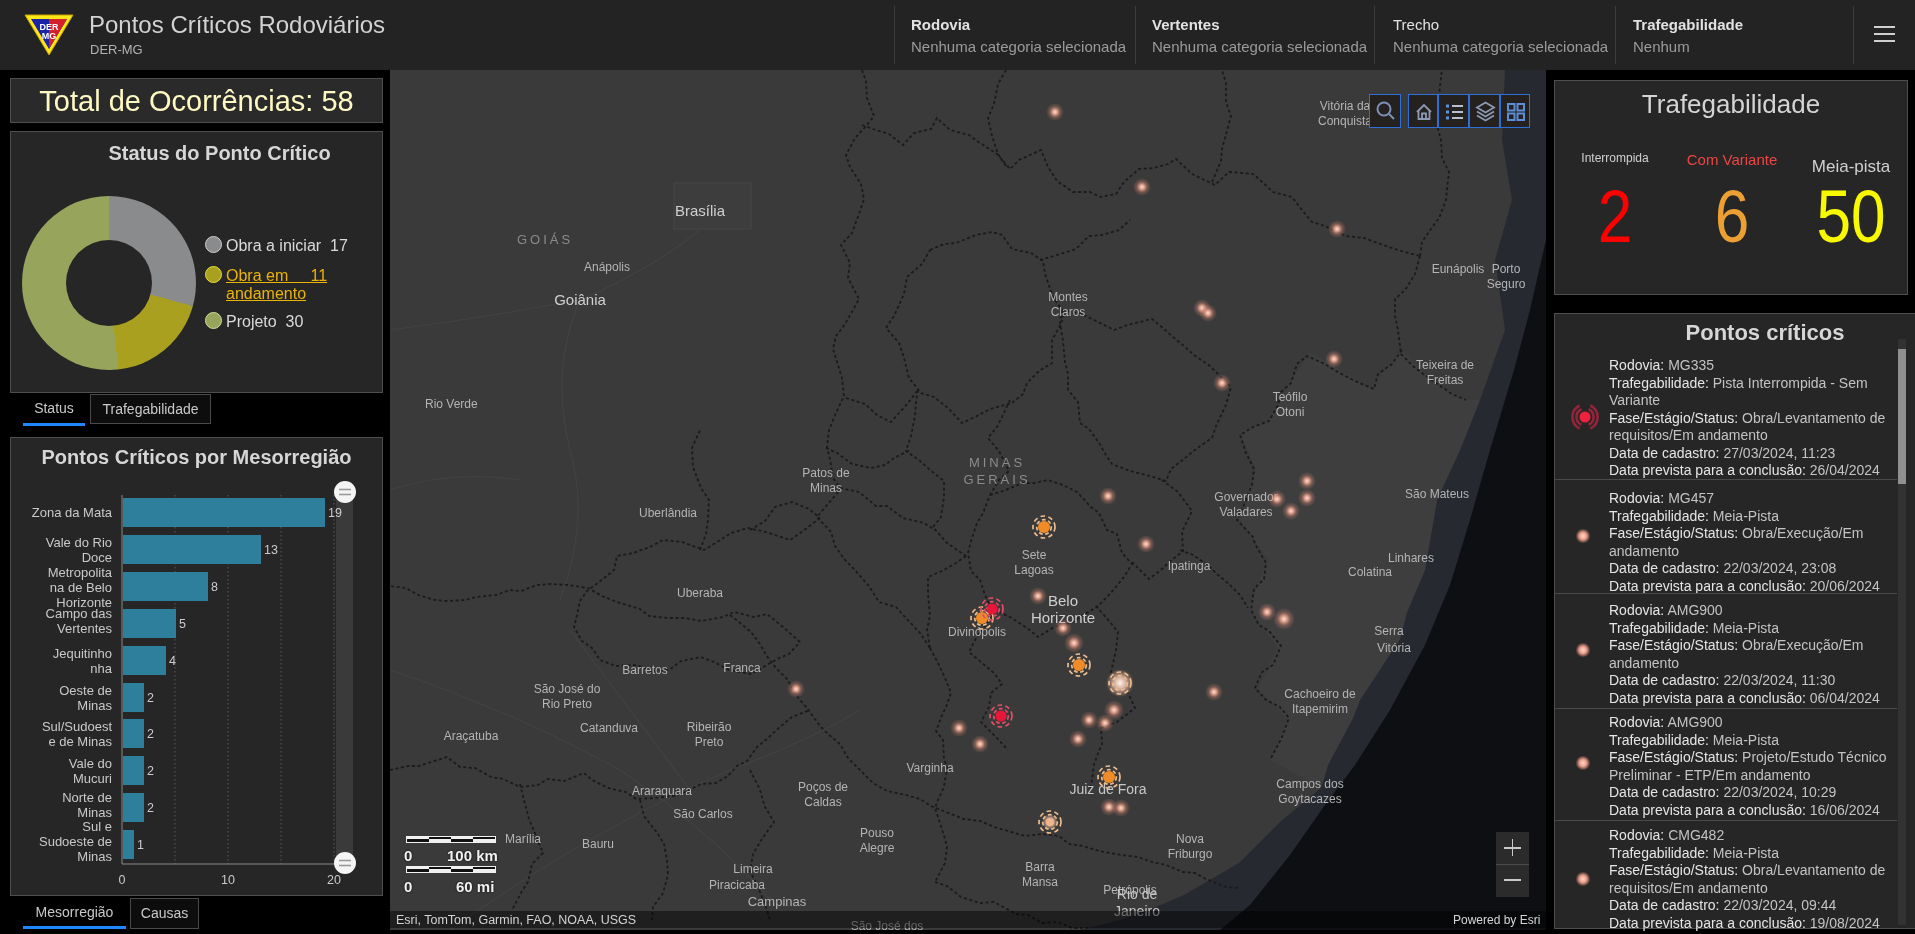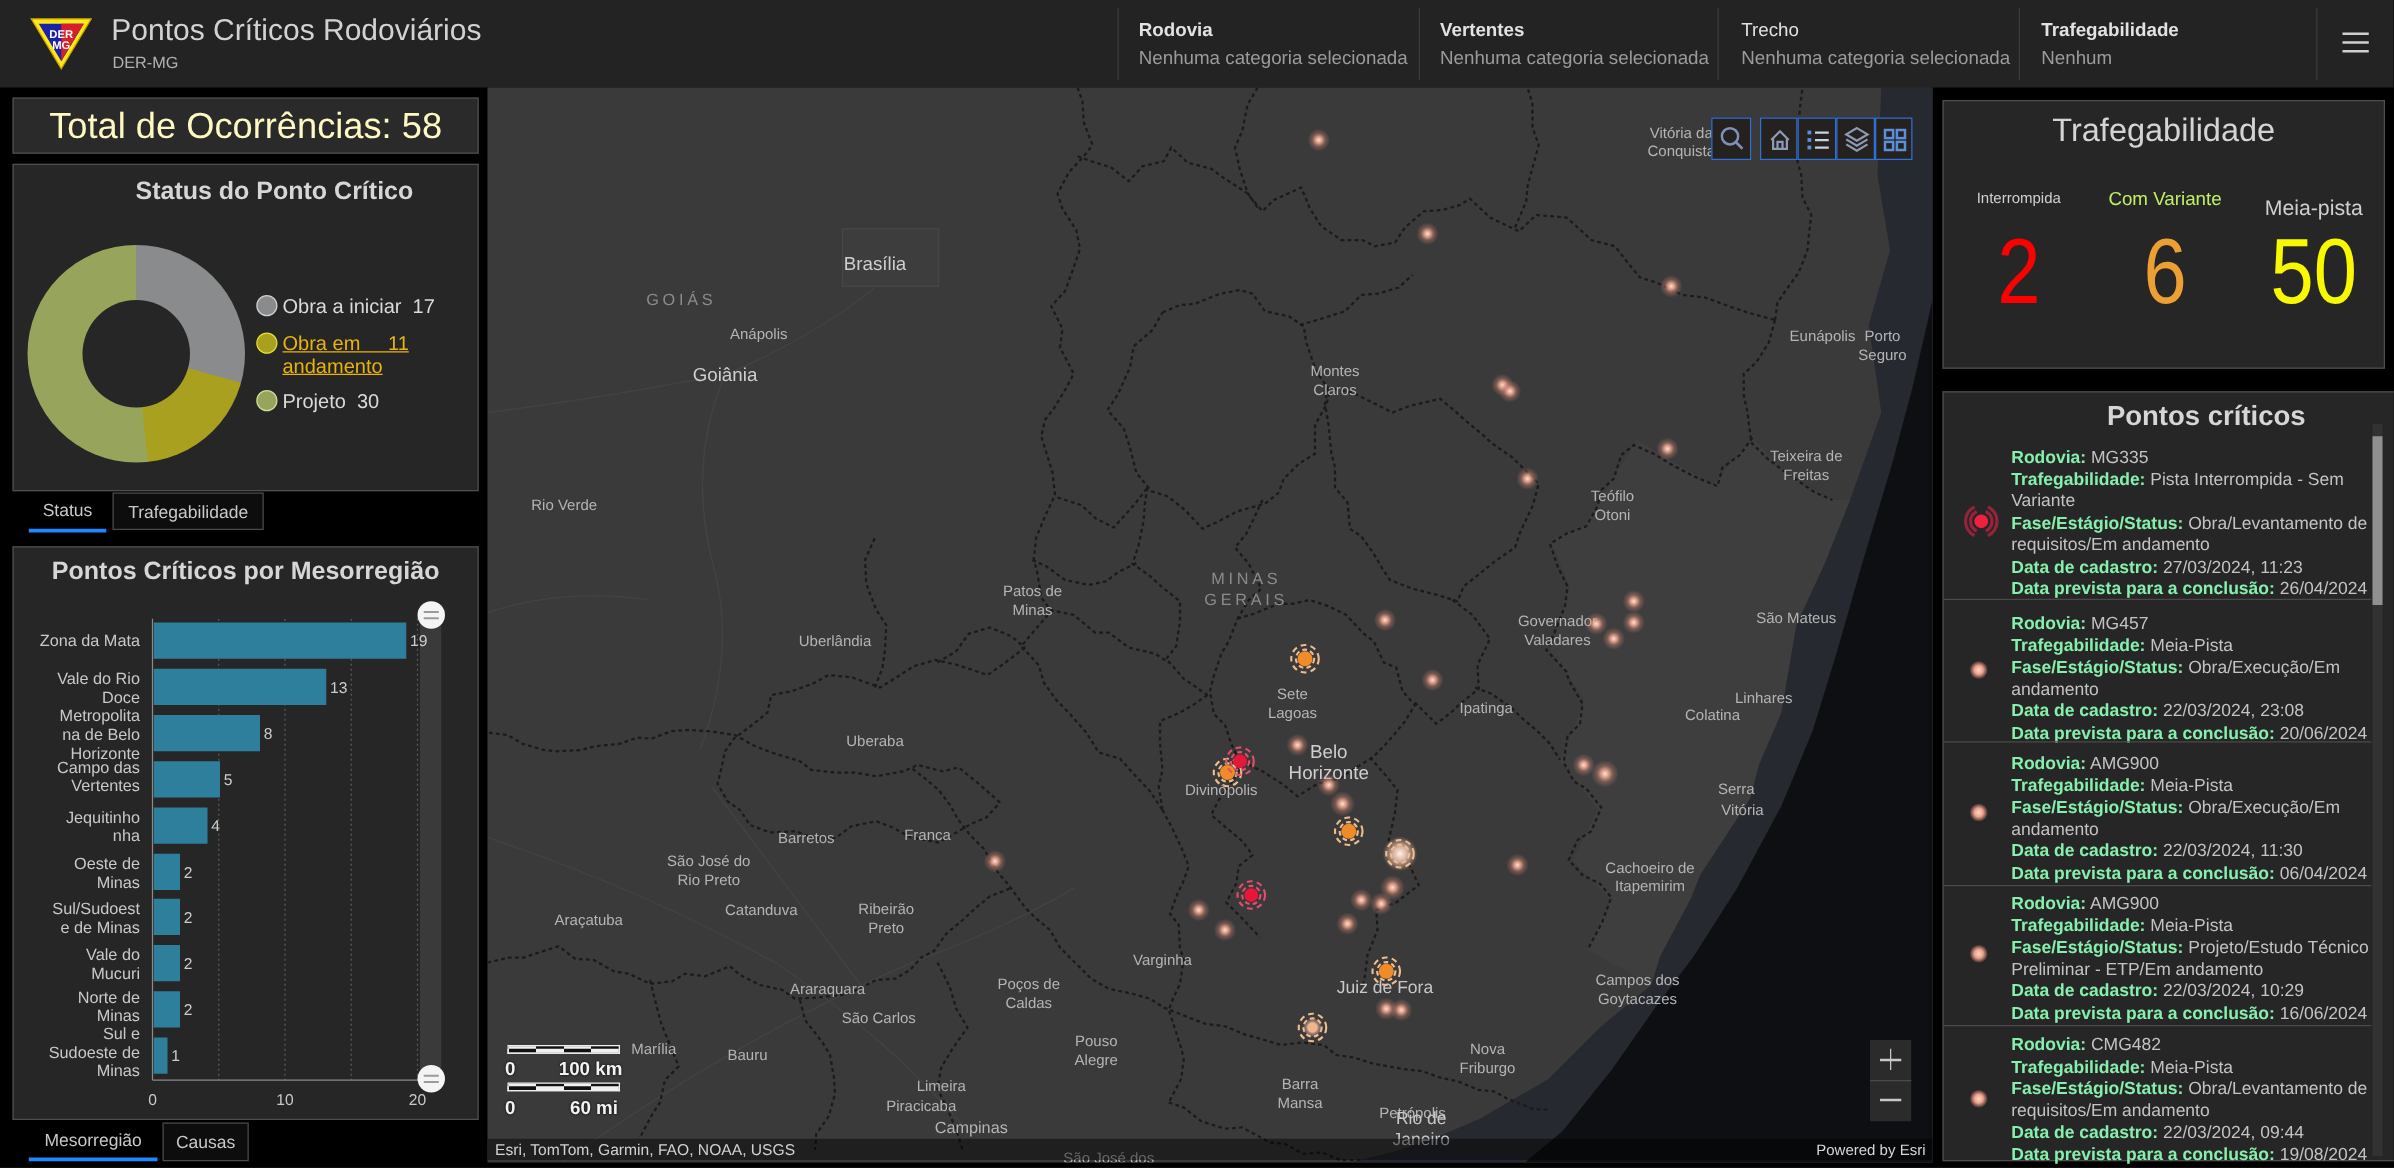--- a/index.html
+++ b/index.html
@@ -1,21 +1,21 @@
 <!DOCTYPE html>
 <html><head>
 <meta charset="utf-8">
 <style>
   html,body{margin:0;padding:0;background:#000;}
   body{width:1915px;height:934px;font-family:"Liberation Sans",sans-serif;overflow:hidden;position:relative;}
   .abs{position:absolute;}
   .panel{position:absolute;background:#262626;border:1px solid #4e4e4e;box-sizing:border-box;}
   .ptitle{width:100%;text-align:center;font-weight:bold;color:#d6d6d6;}
   .itxt{font-size:14px;line-height:17.5px;color:#c3c3c3;white-space:nowrap;}
-  .itxt b{color:#86efac;font-weight:bold;}
+  .itxt b{color:#e5e5e5;font-weight:normal;}
   .sep{left:0;width:342px;height:1px;background:#4a4a4a;}
   .dotico{position:absolute;width:14px;height:14px;border-radius:50%;
      background:radial-gradient(circle, #ffd7c8 0%, #eba28e 35%, rgba(200,120,100,0.35) 65%, rgba(200,120,100,0) 100%);}
   .mapbtn{background:#24211f;border:1.5px solid #2e6fd8;box-sizing:border-box;}
   .scaletxt{font-size:15px;font-weight:bold;color:#f2f2f2;text-shadow:0 0 2px #000;}
 </style>
 </head>
 <body>
 
 <div class="abs" id="header" style="left:0;top:0;width:1915px;height:70px;background:#232323;">
@@ -456,21 +456,21 @@
 <div class="abs scaletxt" style="left:66px;top:808px;">60 mi</div>
 
 <div class="abs" style="left:0;top:841px;width:1156px;height:17px;background:rgba(0,0,0,0.45);"></div>
 <div class="abs" style="left:6px;top:843px;font-size:12.5px;color:#d2d2d2;">Esri, TomTom, Garmin, FAO, NOAA, USGS</div>
 <div class="abs" style="left:1063px;top:843px;font-size:12px;color:#d6d6d6;">Powered by Esri</div>
 </div>
 
 <div class="panel" id="trafPanel" style="left:1554px;top:80px;width:354px;height:215px;">
   <div class="ptitle" style="position:absolute;top:8px;font-size:26px;font-weight:normal;color:#d4d4d4;">Trafegabilidade</div>
   <div class="abs" style="left:0px;top:70px;width:120px;text-align:center;font-size:12px;color:#d0d0d0;">Interrompida</div>
-  <div class="abs" style="left:117px;top:70px;width:120px;text-align:center;font-size:15px;color:#bef264;">Com Variante</div>
+  <div class="abs" style="left:117px;top:70px;width:120px;text-align:center;font-size:15px;color:#ef4444;">Com Variante</div>
   <div class="abs" style="left:236px;top:76px;width:120px;text-align:center;font-size:17px;color:#d0d0d0;">Meia-pista</div>
   <div class="abs" style="left:0px;top:93px;width:120px;text-align:center;font-size:74px;color:#ff0000;transform:scaleX(0.84);">2</div>
   <div class="abs" style="left:117px;top:93px;width:120px;text-align:center;font-size:74px;color:#ec9f32;transform:scaleX(0.84);">6</div>
   <div class="abs" style="left:236px;top:93px;width:120px;text-align:center;font-size:74px;color:#f8f800;transform:scaleX(0.84);">50</div>
 </div>
 
 <div class="panel" id="pontosPanel" style="left:1554px;top:313px;width:422px;height:616px;">
   <div class="ptitle" style="position:absolute;top:6px;font-size:22px;">Pontos críticos</div>
 
   <div class="abs" style="left:343px;top:25px;width:8px;height:586px;background:#323232;"></div>

